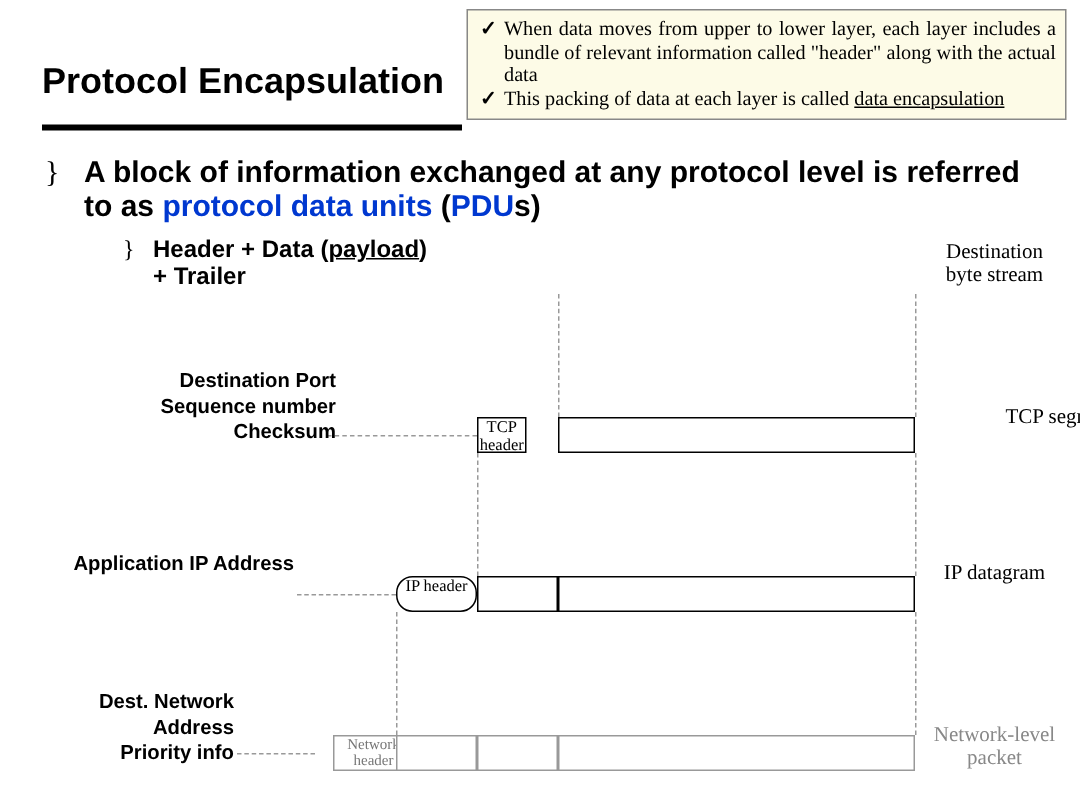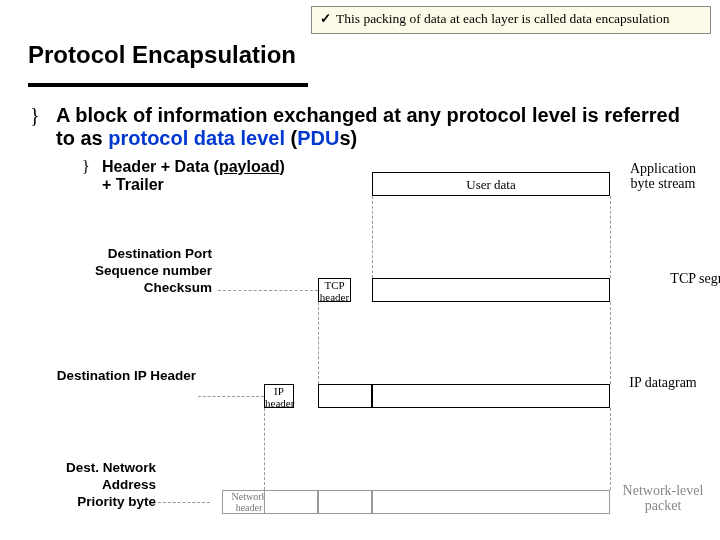--- a/index.html
+++ b/index.html
@@ -41,21 +41,21 @@
   }
   .tipbox ul { list-style: none; }
   .tipbox li { position: relative; padding-left: 18px; text-align: justify; }
   .tipbox li::before {
     content: "✓";
     position: absolute;
     left: 2px;
     top: 0;
     font-weight: bold;
   }
-  .ul-term { }
+  .ul-term { text-decoration: underline; }
   .main-bullet {
     position: absolute;
     left: 30px;
     top: 104px;
     width: 650px;
     font-size: 20px;
     font-weight: bold;
     line-height: 1.15;
   }
   .main-bullet .brace {
@@ -136,73 +136,73 @@
   }
 </style>
 </head>
 <body>
 
 <div class="title">Protocol Encapsulation</div>
 <div class="hrule"></div>
 
 <div class="tipbox">
   <ul>
+    <li><span>When data moves from upper to lower layer, each layer includes a bundle of relevant information called "header" along with the actual data</span></li>
     <li><span>This packing of data at each layer is called </span><span class="ul-term">data encapsulation</span></li>
   </ul>
 </div>
 
 <div class="main-bullet">
   <span class="brace">}</span>
   <span class="txt">
-    <span>A block of information exchanged at any protocol level is referred to as </span><span class="pdu">protocol data level</span><span> (</span><span class="pdu">PDU</span><span>s)</span>
+    <span>A block of information exchanged at any protocol level is referred to as </span><span class="pdu">protocol data units</span><span> (</span><span class="pdu">PDU</span><span>s)</span>
   </span>
 </div>
 
 <div class="sub-bullet">
   <span class="brace">}</span>
   <span class="txt">
     <span>Header + Data (</span><span class="payl">payload</span><span>) + Trailer</span>
   </span>
 </div>
 
 <div class="diagram">
 
-  <div class="seg" style="left:372px; top:172px; width:238px;">User data</div>
-  <div class="rlabel" style="left:618px; top:162px;">Application byte stream</div>
+  <div class="rlabel" style="left:618px; top:162px;">Destination byte stream</div>
   <div class="vdash" style="left:372px; top:196px; height:82px;"></div>
   <div class="vdash" style="left:610px; top:196px; height:82px;"></div>
 
   <div class="seg" style="left:318px; top:278px; width:33px; font-size:11px; line-height:12px; padding-top:0;">TCP header</div>
   <div class="seg" style="left:372px; top:278px; width:238px;"></div>
   <div class="rlabel" style="left:618px; top:272px;margin-left:45px;">TCP segment</div>
   <div class="vdash" style="left:318px; top:302px; height:82px;"></div>
   <div class="vdash" style="left:610px; top:302px; height:82px;"></div>
   <div class="hlead" style="left:218px; top:290px; width:100px;"></div>
-  <div class="annot" style="left:56px; top:246px; width:156px;">
+  <div class="annot" style="left:68px; top:246px; width:156px;">
     <div>Destination Port</div>
     <div>Sequence number</div>
     <div>Checksum</div>
   </div>
 
-  <div class="seg" style="left:264px; top:384px; width:30px; font-size:11px; line-height:12px;">IP header</div>
+  <div class="seg" style="left:264px; top:384px; width:54px; font-size:11px; line-height:12px;border-radius:11px;">IP header</div>
   <div class="seg" style="left:318px; top:384px; width:54px;"></div>
   <div class="seg" style="left:372px; top:384px; width:238px;"></div>
   <div class="rlabel" style="left:618px; top:376px;">IP datagram</div>
   <div class="vdash" style="left:264px; top:408px; height:82px;"></div>
   <div class="vdash" style="left:610px; top:408px; height:82px;"></div>
   <div class="hlead" style="left:198px; top:396px; width:66px;"></div>
   <div class="annot" style="left:20px; top:368px; width:176px;">
-    <div>Destination IP Header</div>
+    <div>Application IP Address</div>
   </div>
 
   <div class="seg greyed" style="left:222px; top:490px; width:54px; font-size:10px; line-height:11px;">Network header</div>
   <div class="seg greyed" style="left:264px; top:490px; width:54px;"></div>
   <div class="seg greyed" style="left:318px; top:490px; width:54px;"></div>
   <div class="seg greyed" style="left:372px; top:490px; width:238px;"></div>
   <div class="rlabel greyed" style="left:618px; top:484px;font-family:Liberation Serif, serif;">Network-level packet</div>
   <div class="hlead" style="left:158px; top:502px; width:52px;"></div>
   <div class="annot" style="left:42px; top:460px; width:114px;">
     <div>Dest. Network</div>
     <div>Address</div>
-    <div>Priority byte</div>
+    <div>Priority info</div>
   </div>
 
 </div>
 
 </body></html>

